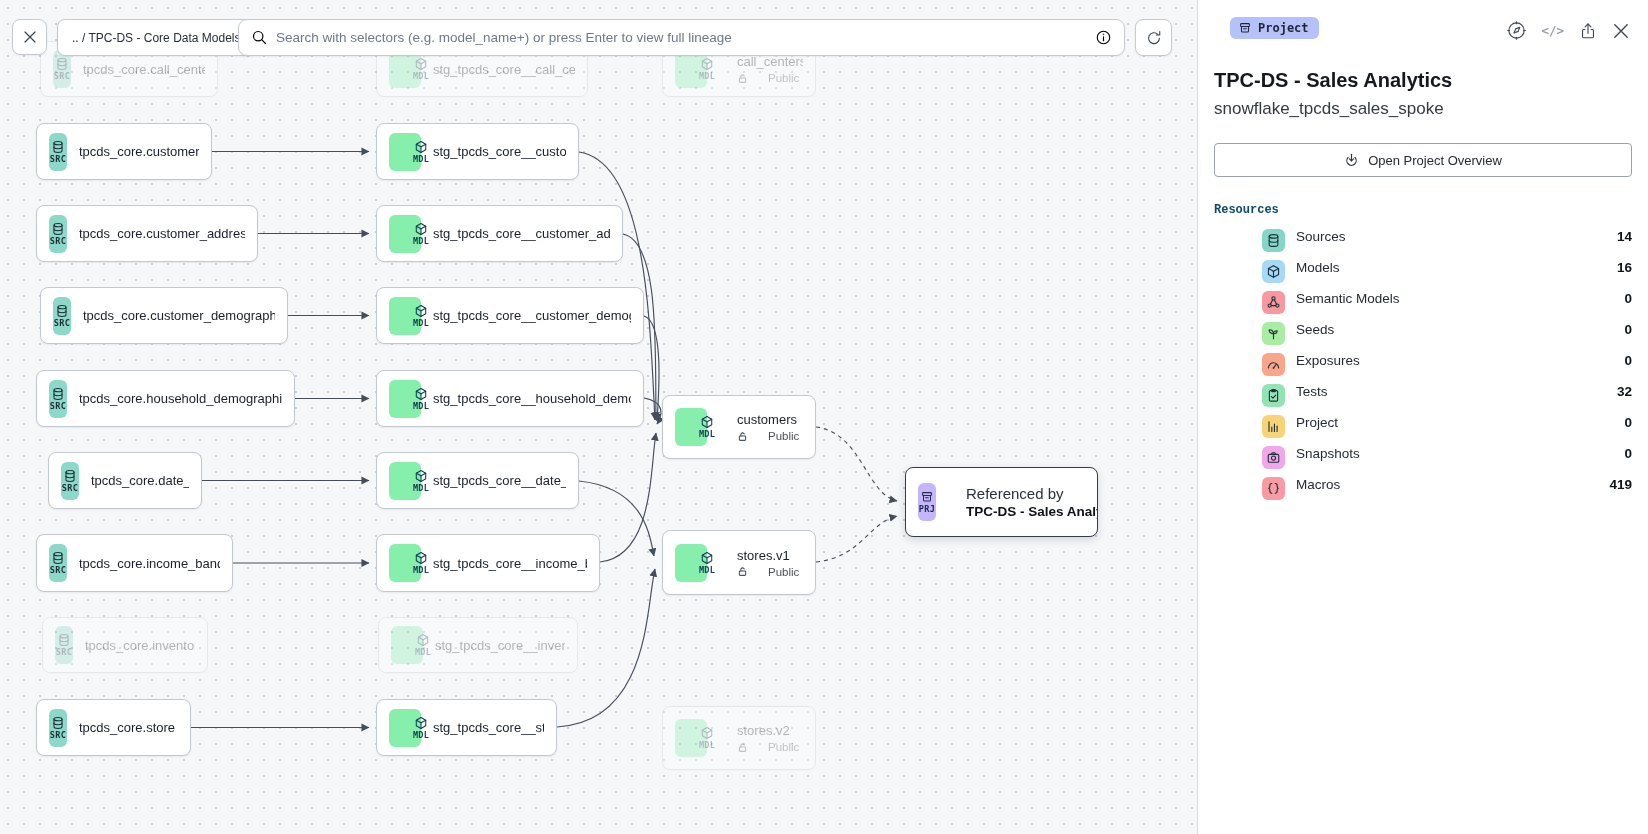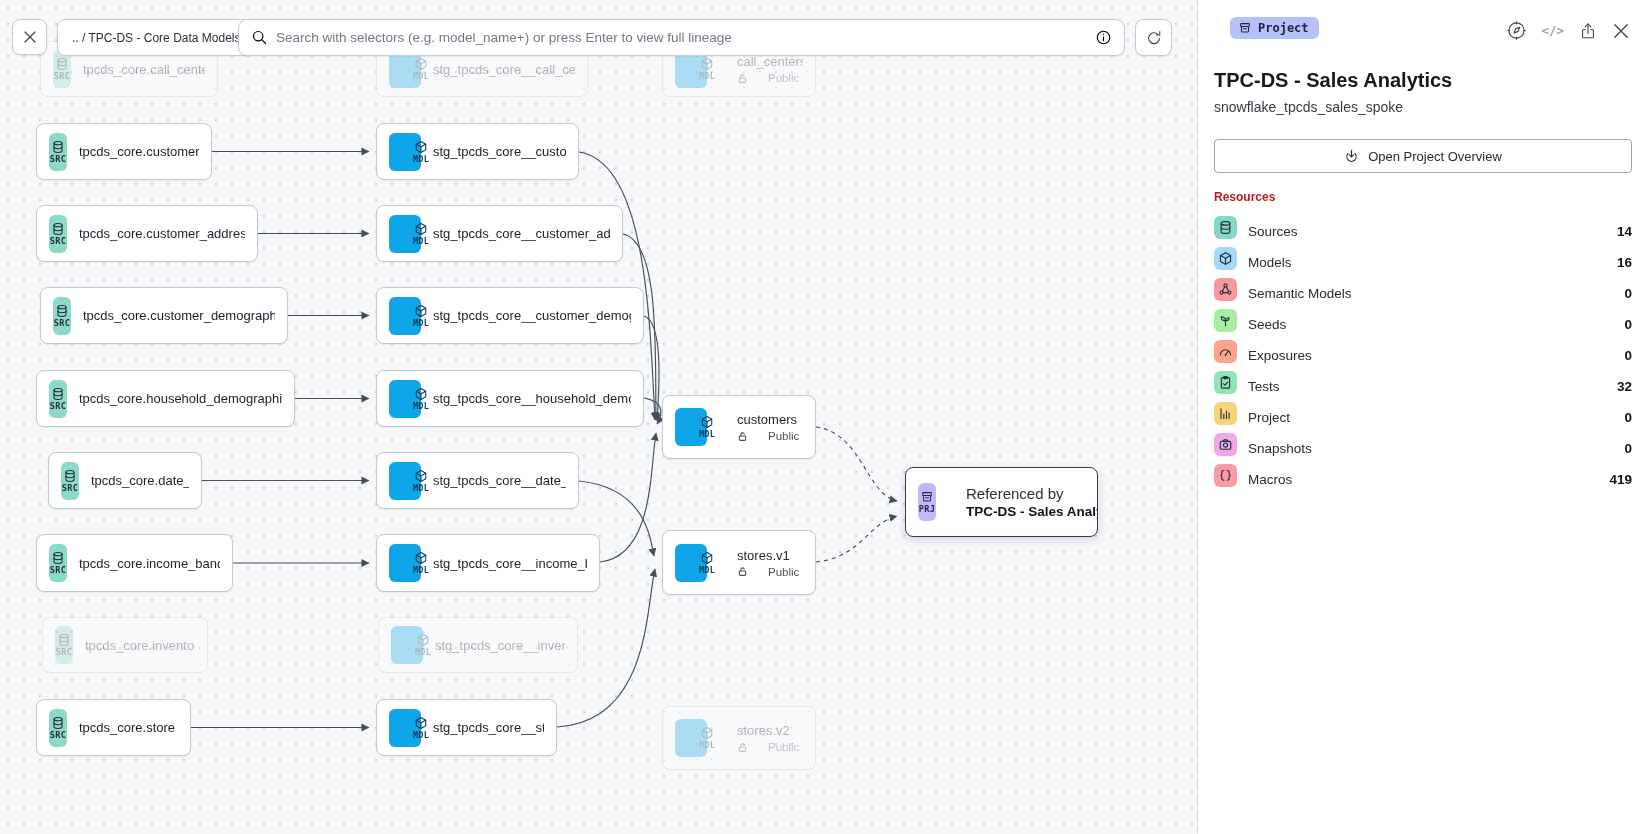--- a/index.html
+++ b/index.html
@@ -16,21 +16,21 @@
   .edge.dashed { stroke-dasharray:4 4; }
 
   .node { position:absolute; z-index:2; background:#fff; border:1px solid #c2c8d1; border-radius:8px;
     display:flex; align-items:center; gap:12px; padding:0 12px; box-shadow:0 1px 2px rgba(16,24,40,.06);
     cursor:pointer; overflow:hidden; }
   .node.faded { opacity:.32; }
   .node-label { font-size:13px; color:#1a212c; white-space:nowrap; overflow:hidden; }
   .badge { width:18px; height:38px; border-radius:6px; flex:none; display:flex; flex-direction:column;
     align-items:center; justify-content:center; gap:0; color:#1d2f38; }
   .badge.src { background:#8cd9c9; }
-  .badge.mdl { background:#0ea5e9; color:#123a52;padding-left:32px; }
+  .badge.mdl { background:#86efac; color:#123a52;padding-left:32px; }
   .badge.prj { background:#c4b5fd; color:#222a47; }
   .badge svg { width:14px; height:14px; }
   .btxt { font-family:"DejaVu Sans Mono", monospace; font-size:8.5px; font-weight:700; letter-spacing:.3px; }
   .node-col { display:flex; flex-direction:column; justify-content:center; min-width:0;margin-left:18px; }
   .pub-sub { display:flex; align-items:center; gap:20px; font-size:11.5px; color:#4a535f; margin-top:3px; }
   .pub-sub svg { width:11px; height:11px; }
   .node.prj-node { border:1.5px solid #333b49; box-shadow:0 3px 8px rgba(16,24,40,.14); }
   .prj-kicker { font-size:15px; color:#2a313c; }
   .prj-title { font-size:13.5px; font-weight:600; color:#0f1319; margin-top:2px; white-space:nowrap; }
 
@@ -49,36 +49,36 @@
   .sidebar { position:absolute; left:1197px; top:0; width:451px; height:834px; background:#fff;
     border-left:1px solid #d9dde2; z-index:4; padding:17px 16px 0 16px; }
   .type-badge { display:inline-flex; align-items:center; gap:6px; background:#b6c0f9; color:#1f2637;
     border-radius:6px; padding:4px 10px 4px 8px; font-family:"DejaVu Sans Mono", monospace;
     font-size:12px; font-weight:700;margin-left:16px; }
   .type-badge svg { width:14px; height:14px; }
   .side-icons { position:absolute; top:20px; right:18px; display:flex; align-items:center; gap:14px; }
   .side-icons .icb { background:none; border:none; cursor:pointer; color:#3c4553; display:flex; align-items:center; padding:0; }
   .code-ic { font-family:"DejaVu Sans Mono", monospace; font-size:12.5px; color:#98a1ad; font-weight:700; }
   .side-title { margin-top:30px; font-size:20px; font-weight:700; color:#14191f; }
-  .side-sub { margin-top:7px; font-size:14px; color:#333b45; }
+  .side-sub { margin-top:7px; font-size:17px; color:#333b45; }
   .overview-btn { margin-top:24px; width:100%; height:34px; background:#fff; border:1px solid #9aa2ad;
     border-radius:4px; display:flex; align-items:center; justify-content:center; gap:9px;
     font-size:13px; color:#242b35; font-family:"Liberation Sans", sans-serif; cursor:pointer; }
   .overview-btn svg { width:15px; height:15px; color:#2b333e; }
   .tabs { margin-top:25px; display:flex; border-bottom:1px solid #e3e6ea; }
   .tab { flex:1; position:relative; display:flex; align-items:center; justify-content:center; gap:8px;
     padding:0 0 12px 0; font-size:14px; color:#313b47; cursor:pointer; }
   .tab.active { color:#1a6670; font-weight:700; }
   .tab.active::after { content:""; position:absolute; left:6px; right:6px; bottom:-1px; height:3px;
     background:#1a6670; border-radius:2px; }
   .tab-badge { background:#e7e9ec; color:#333b45; font-size:11.5px; font-weight:400; border-radius:50%;
     width:19px; height:19px; display:flex; align-items:center; justify-content:center; }
-  .res-head { margin-top:17px; font-size:12px; font-weight:700; color:#b91c1c; }
+  .res-head { margin-top:26px; font-size:12px; font-weight:700; color:#0c4a6e;font-family:Liberation Mono, monospace; }
   .res-list { margin-top:12px; }
-  .res-row { display:flex; align-items:flex-end; height:23px; margin-bottom:8px; }
+  .res-row { display:flex; align-items:flex-start; height:23px; margin-bottom:8px;margin-left:48px; }
   .res-ic { width:23px; height:23px; border-radius:6px; display:flex; align-items:center; justify-content:center;
     margin-right:11px; flex:none; color:#20313b; }
   .res-ic svg { width:15px; height:15px; }
   .res-label { font-size:13.5px; color:#242b35; }
   .res-count { margin-left:auto; font-size:13.5px; font-weight:700; color:#0f141b; }
   .sym { stroke:currentColor; fill:none; stroke-width:1.2; stroke-linecap:round; stroke-linejoin:round; }
 </style>
 </head>
 <body>
 

